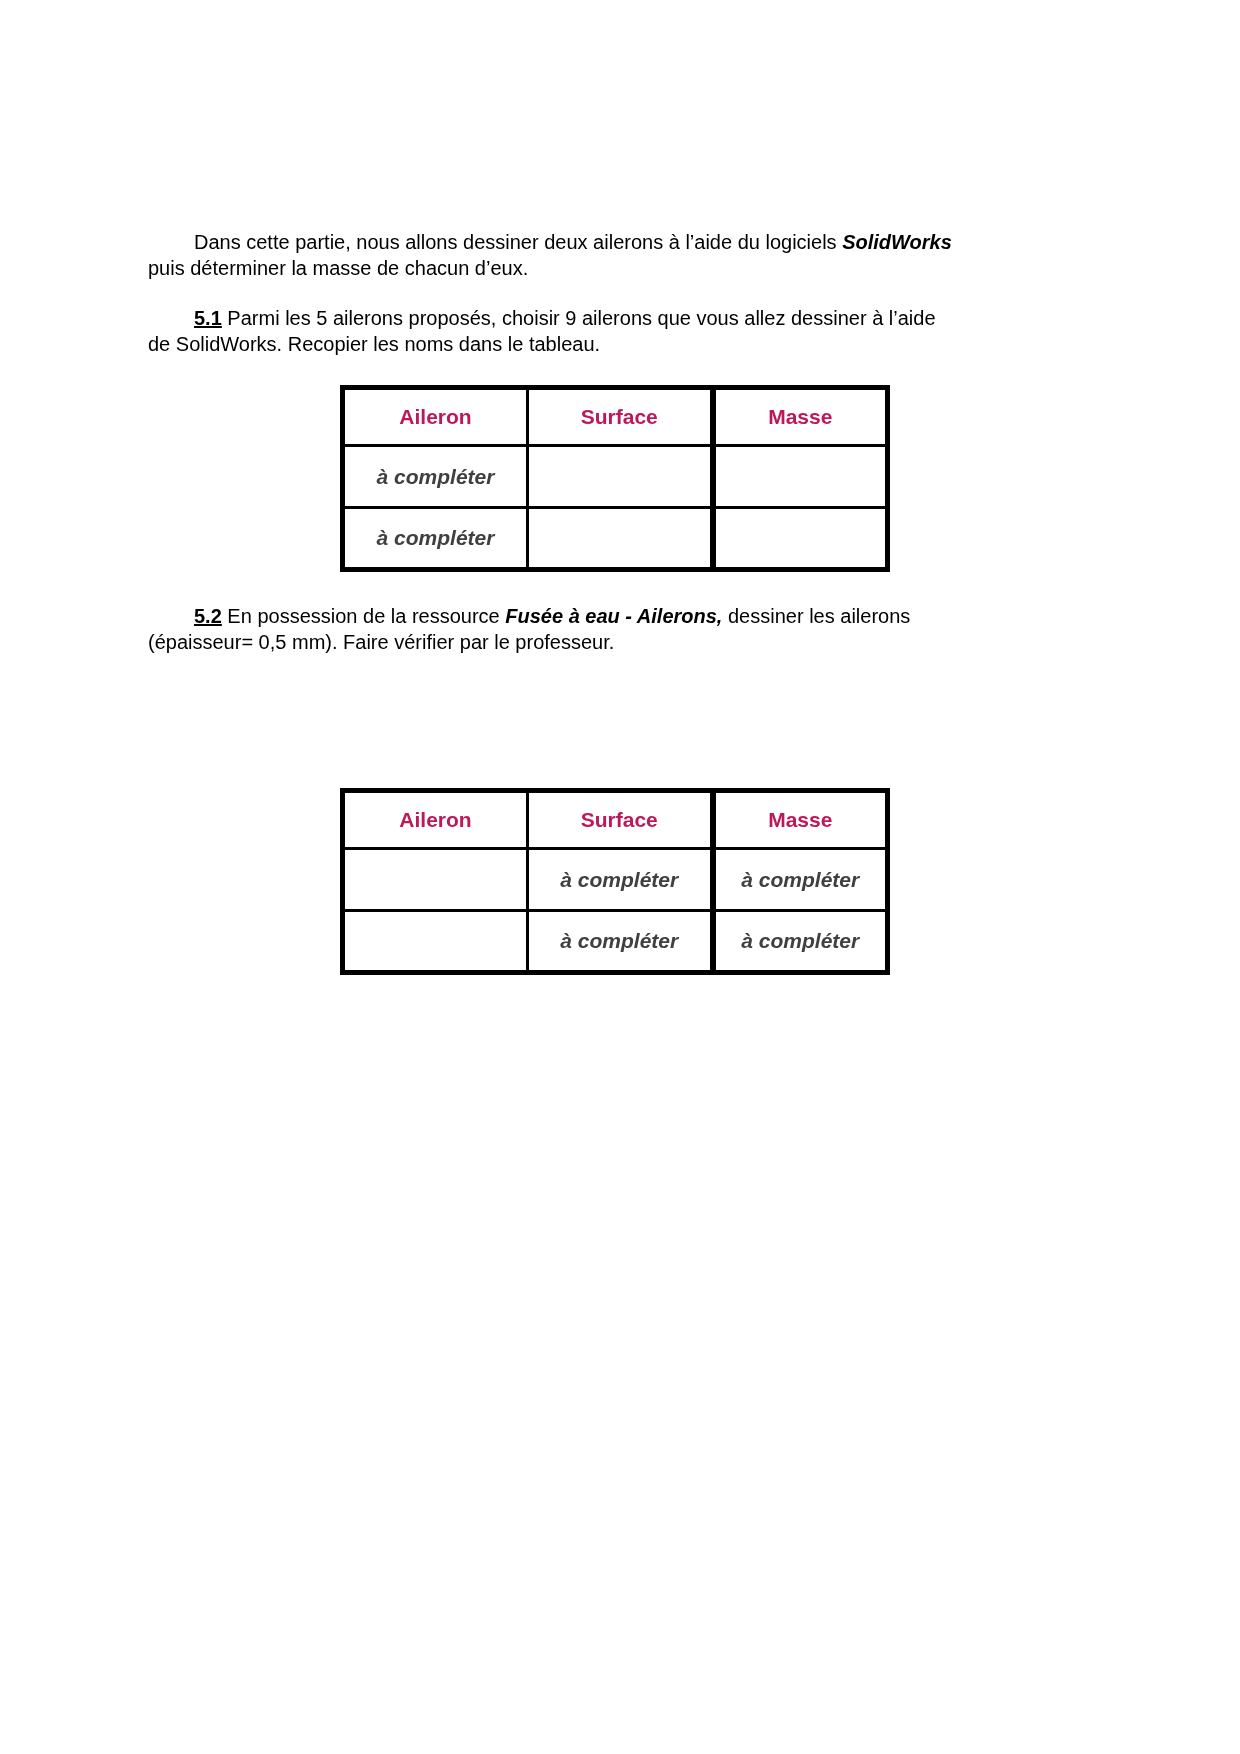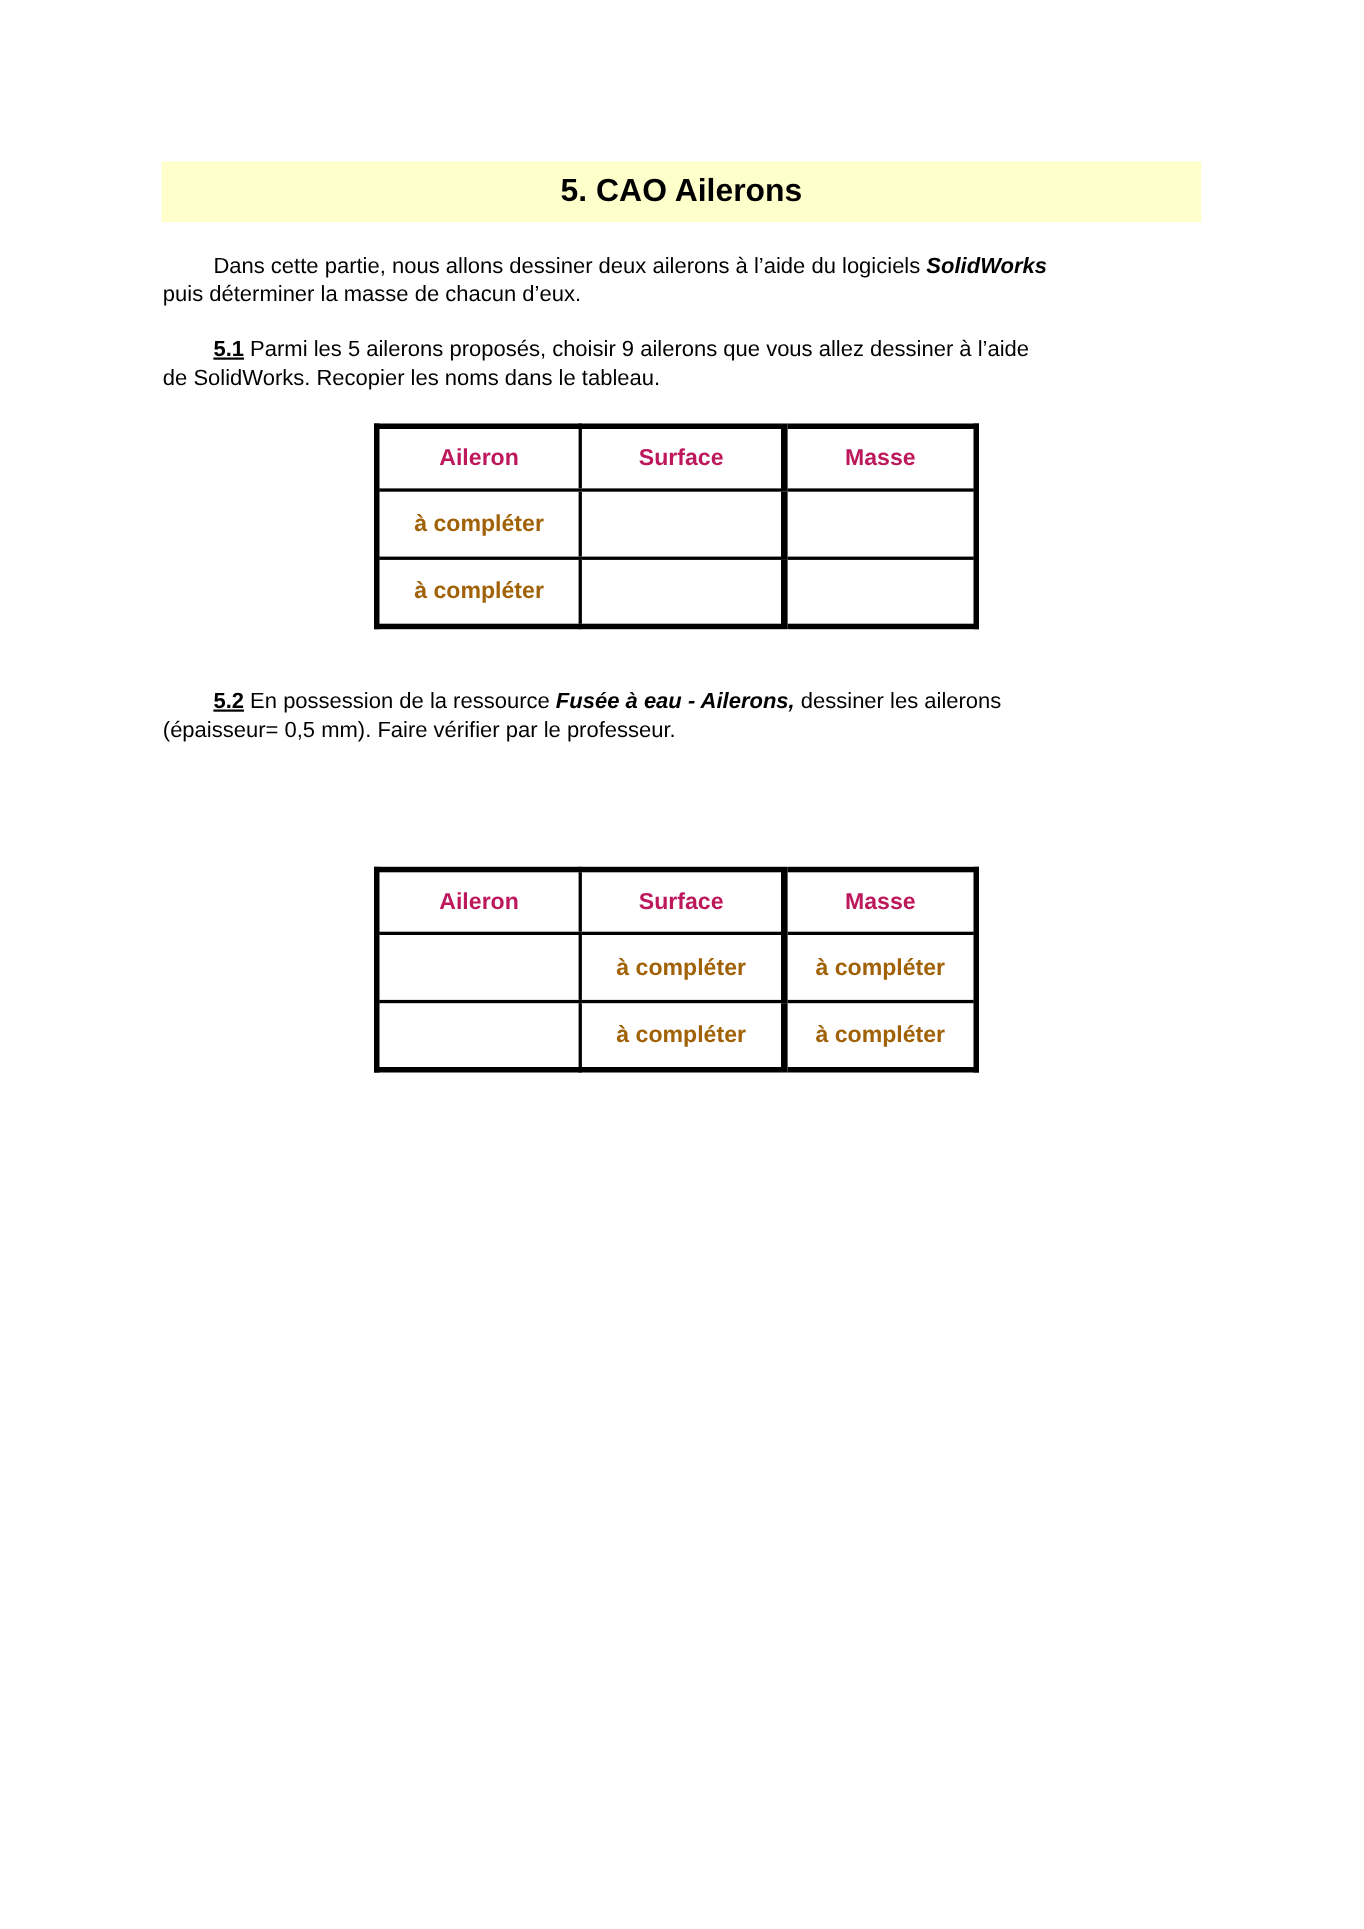--- a/index.html
+++ b/index.html
@@ -66,38 +66,36 @@
   table.tbl tr.hdr-row { height: 58px; }
   table.tbl tr.data-row { height: 62px; }
   table.tbl th {
     font-size: 21px;
     font-weight: bold;
     color: #be185d;
   }
   table.tbl td.fill {
     font-size: 21px;
     font-weight: bold;
-    color: #a16207;
+    font-style: italic;
+    color: #404040;
     text-align: center;
   }
   .t1 { top: 385px; }
   .t2 { top: 788px; }
   .p-intro { top: 219px; }
   .p-51 { top: 295px; }
-  .p-52 { top: 615px; }
+  .p-52 { top: 593px; }
   .p-53 { top: 694px; }
 </style>
 </head>
 <body>
 
 <div class="page">
 
-  <div class="title-band">
-    <span class="title-text">5. CAO Ailerons</span>
-  </div>
 
   <p class="para p-intro"><span class="s-normal">Dans cette partie, nous allons dessiner deux ailerons à l’aide du logiciels </span><span class="s-bold-italic">SolidWorks</span><span class="s-normal">
 puis déterminer la masse de chacun d’eux.</span></p>
 
   <p class="para p-51"><span class="s-bold">5.1</span><span class="s-normal"> Parmi les 5 ailerons proposés, choisir 9 ailerons que vous allez dessiner à l’aide
 de SolidWorks. Recopier les noms dans le tableau.</span></p>
 
   <table class="tbl t1">
     <colgroup>
         <col class="c1">

